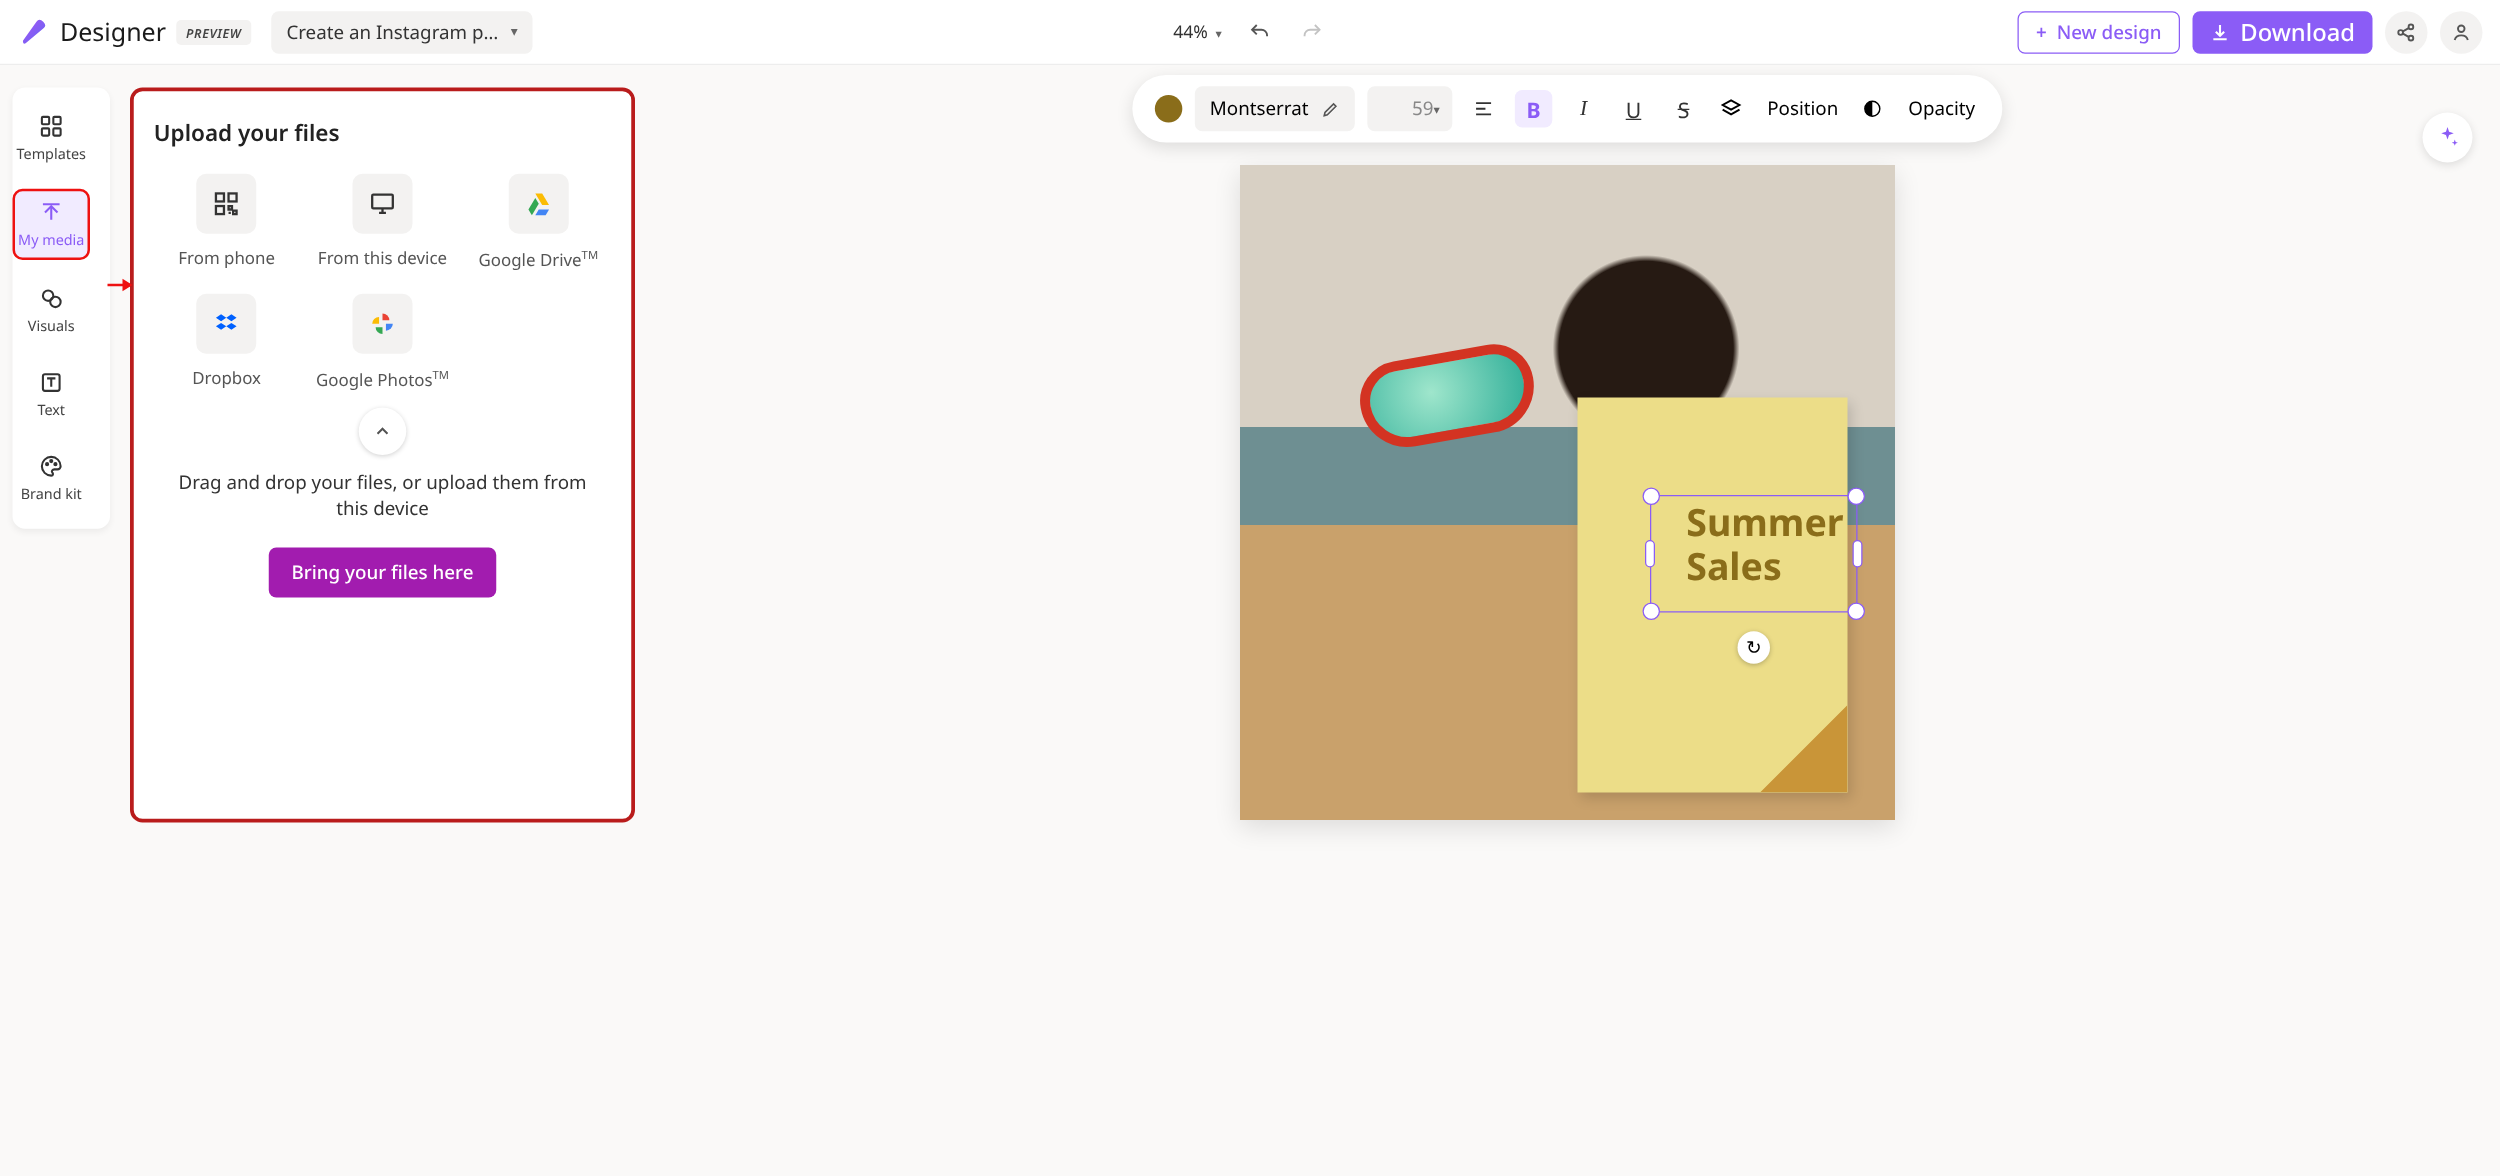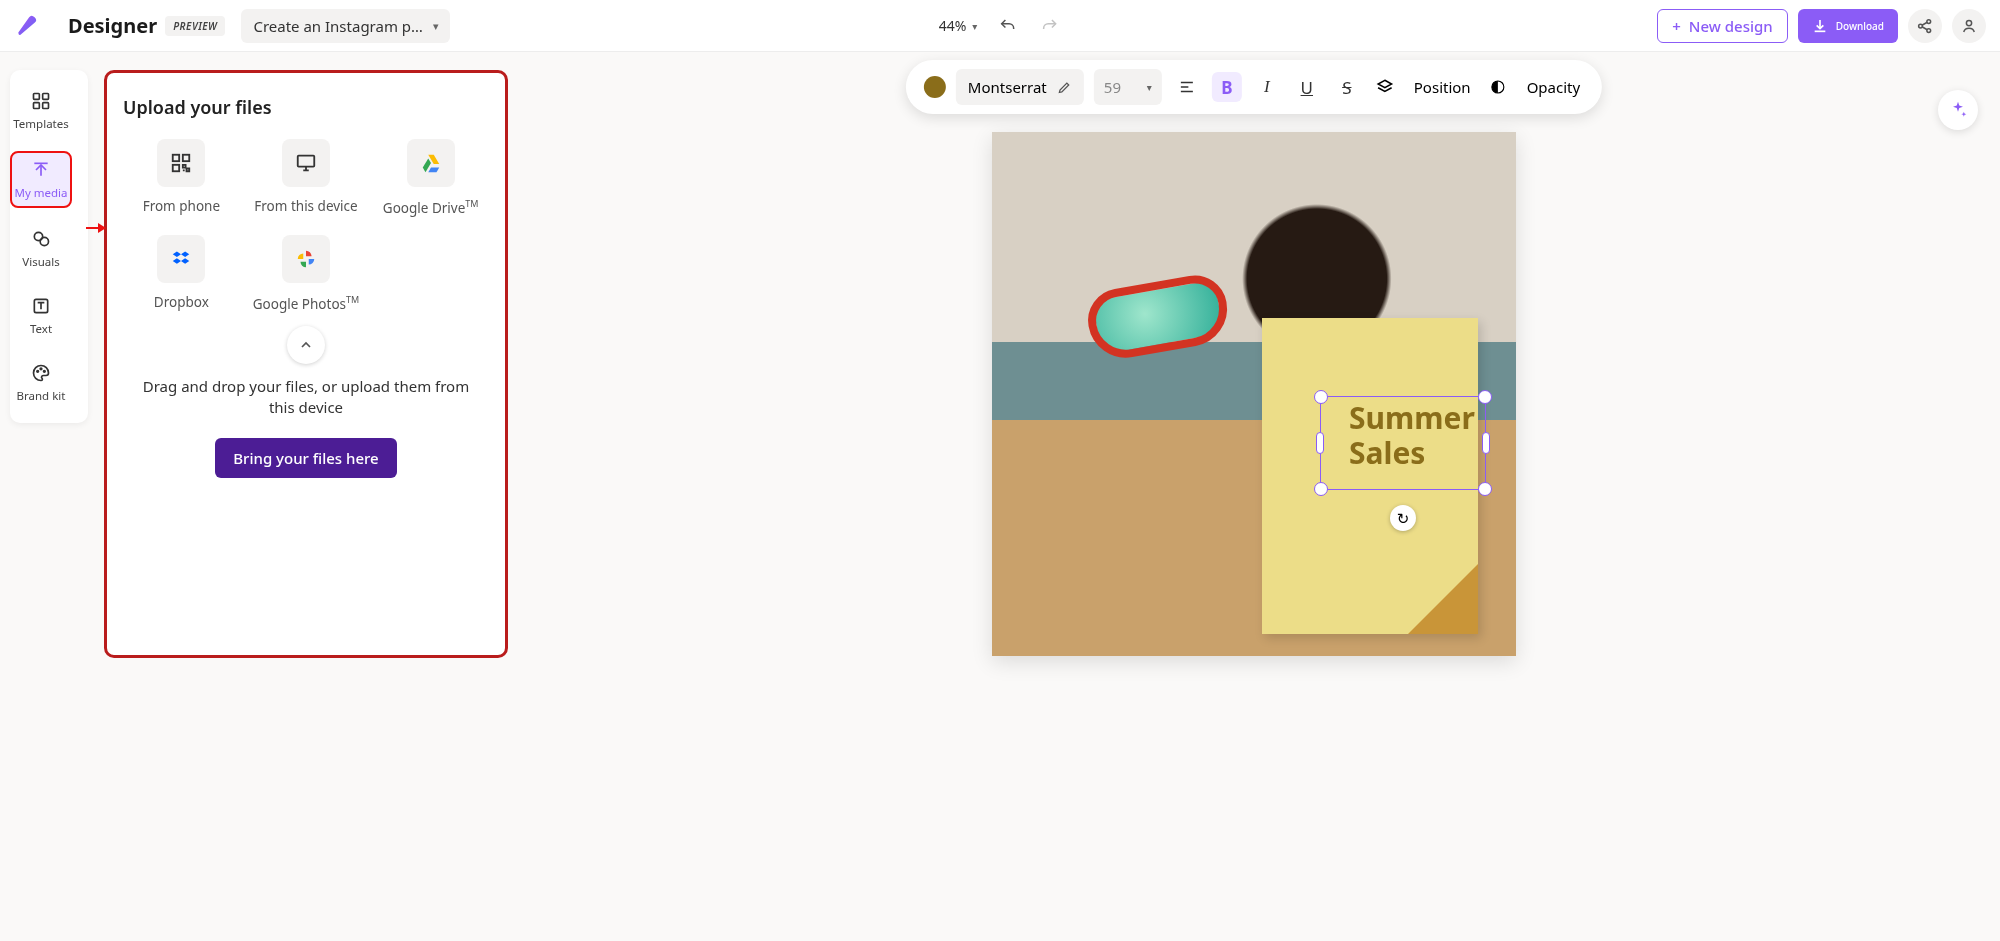--- a/index.html
+++ b/index.html
@@ -14,21 +14,21 @@
   display: flex;
   align-items: center;
   padding: 0 14px;
   gap: 10px;
 }
 .logo-wrap { display: flex; align-items: center; gap: 8px; }
 .logo-mark {
   width: 26px; height: 26px;
   display: flex; align-items: center; justify-content: center;
 }
-.app-name { font-weight: 700; font-size: 20px; color: #1b1b1b; margin-left: 20px; }
+.app-name { font-weight: 400; font-size: 20px; color: #1b1b1b; }
 .preview-badge {
   font-size: 10px; font-weight: 600; letter-spacing: .5px;
   background: #f3f2f1; padding: 3px 8px; border-radius: 4px; color: #444; font-style: italic;
 }
 .doc-dropdown {
   margin-left: 6px;
   background: #f3f2f1;
   border-radius: 6px;
   height: 34px;
   padding: 0 12px;
@@ -53,21 +53,21 @@
 
 .header-right { margin-left: auto; display: flex; align-items: center; gap: 10px; }
 .btn-new {
   height: 34px; border: 1.5px solid #8b5cf6; background: #fff; color: #8b5cf6;
   border-radius: 6px; padding: 0 14px; display: flex; align-items: center; gap: 8px;
   font-size: 15px; font-weight: 500; cursor: pointer;
 }
 .btn-download {
   height: 34px; border: none; background: #8b5cf6; color: #fff;
   border-radius: 6px; padding: 0 14px; display: flex; align-items: center; gap: 8px;
-  font-size: 10px; font-weight: 500; cursor: pointer;
+  font-size: 19px; font-weight: 500; cursor: pointer;
 }
 .circ-btn {
   width: 34px; height: 34px; border-radius: 50%; background: #f3f2f1;
   display: flex; align-items: center; justify-content: center; cursor: pointer; color: #555;
 }
 
 
 .main { flex: 1; position: relative; display: flex; padding: 18px 0 0 10px; overflow: hidden; }
 
 
@@ -115,21 +115,21 @@
 
 .collapse-chip {
   width: 38px; height: 38px; border-radius: 50%; background: #fff;
   box-shadow: 0 1px 4px rgba(0,0,0,.18);
   display: flex; align-items: center; justify-content: center;
   margin: 6px auto 12px; cursor: pointer; color: #555;
 }
 .drag-text { text-align: center; font-size: 15px; color: #333; line-height: 1.4; margin-bottom: 20px; padding: 0 16px; }
 .btn-bring {
   display: block; margin: 0 auto;
-  background: #4c1d95; color: #fff; border: none; border-radius: 6px;
+  background: #a21caf; color: #fff; border: none; border-radius: 6px;
   padding: 10px 18px; font-size: 15px; font-weight: 500; cursor: pointer;
 }
 
 
 .workspace { flex: 1; position: relative; }
 
 
 .text-toolbar {
   position: absolute; top: -10px; left: 50%; transform: translateX(-50%);
   background: #fff; border-radius: 999px; height: 54px;
@@ -137,21 +137,21 @@
   display: flex; align-items: center; gap: 10px; padding: 0 18px;
 }
 .color-swatch { width: 22px; height: 22px; border-radius: 50%; cursor: pointer; }
 .font-chip {
   background: #f3f2f1; border-radius: 6px; height: 36px;
   display: flex; align-items: center; gap: 10px; padding: 0 12px;
   font-size: 15px; cursor: pointer;
 }
 .size-chip {
   background: #f3f2f1; border-radius: 6px; height: 36px; width: 68px;
-  display: flex; align-items: center; justify-content: space-between; padding: 0 10px;
+  display: flex; align-items: center; justify-content: flex-end; padding: 0 10px;
   font-size: 15px; color: #888; cursor: pointer;
 }
 .size-chip .chev { font-size: 10px; color: #666; }
 .tb-btn {
   width: 30px; height: 30px; border-radius: 6px;
   display: flex; align-items: center; justify-content: center;
   font-size: 17px; cursor: pointer; color: #333;
 }
 .tb-btn.active { background: #f1ebff; color: #8b5cf6; font-weight: 700; }
 .tb-label-btn { display: flex; align-items: center; gap: 20px; font-size: 15px; cursor: pointer; padding: 0 4px; }

